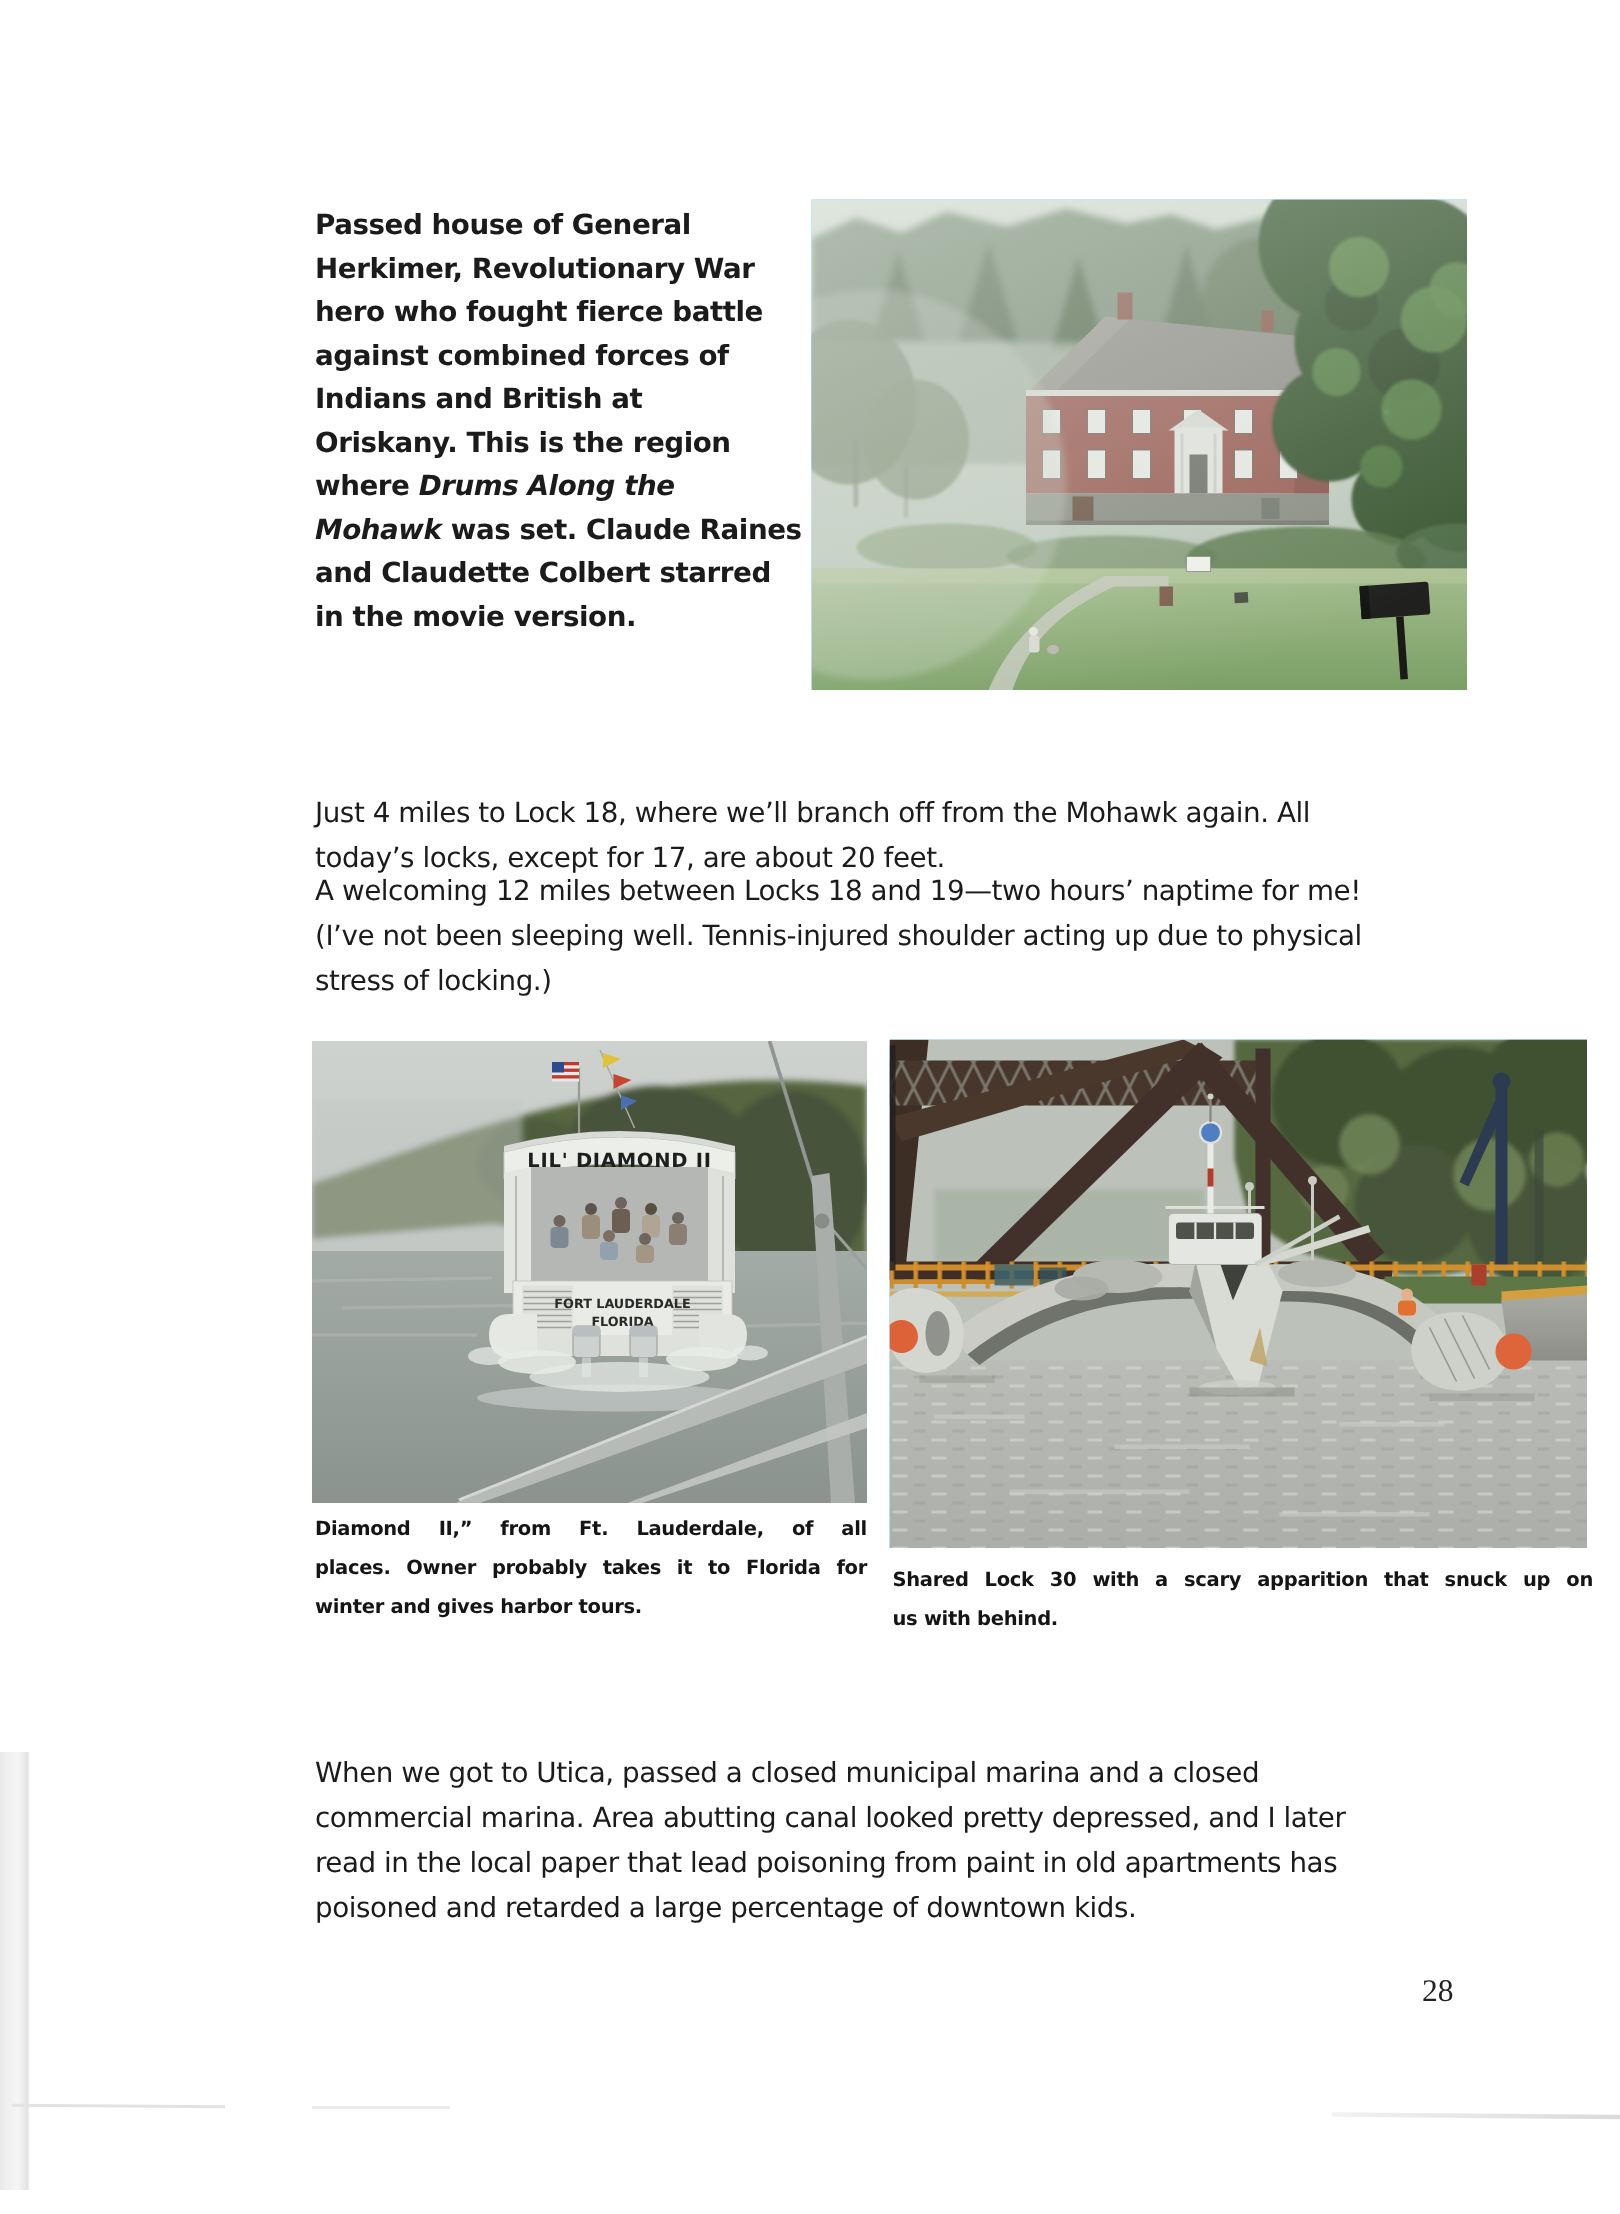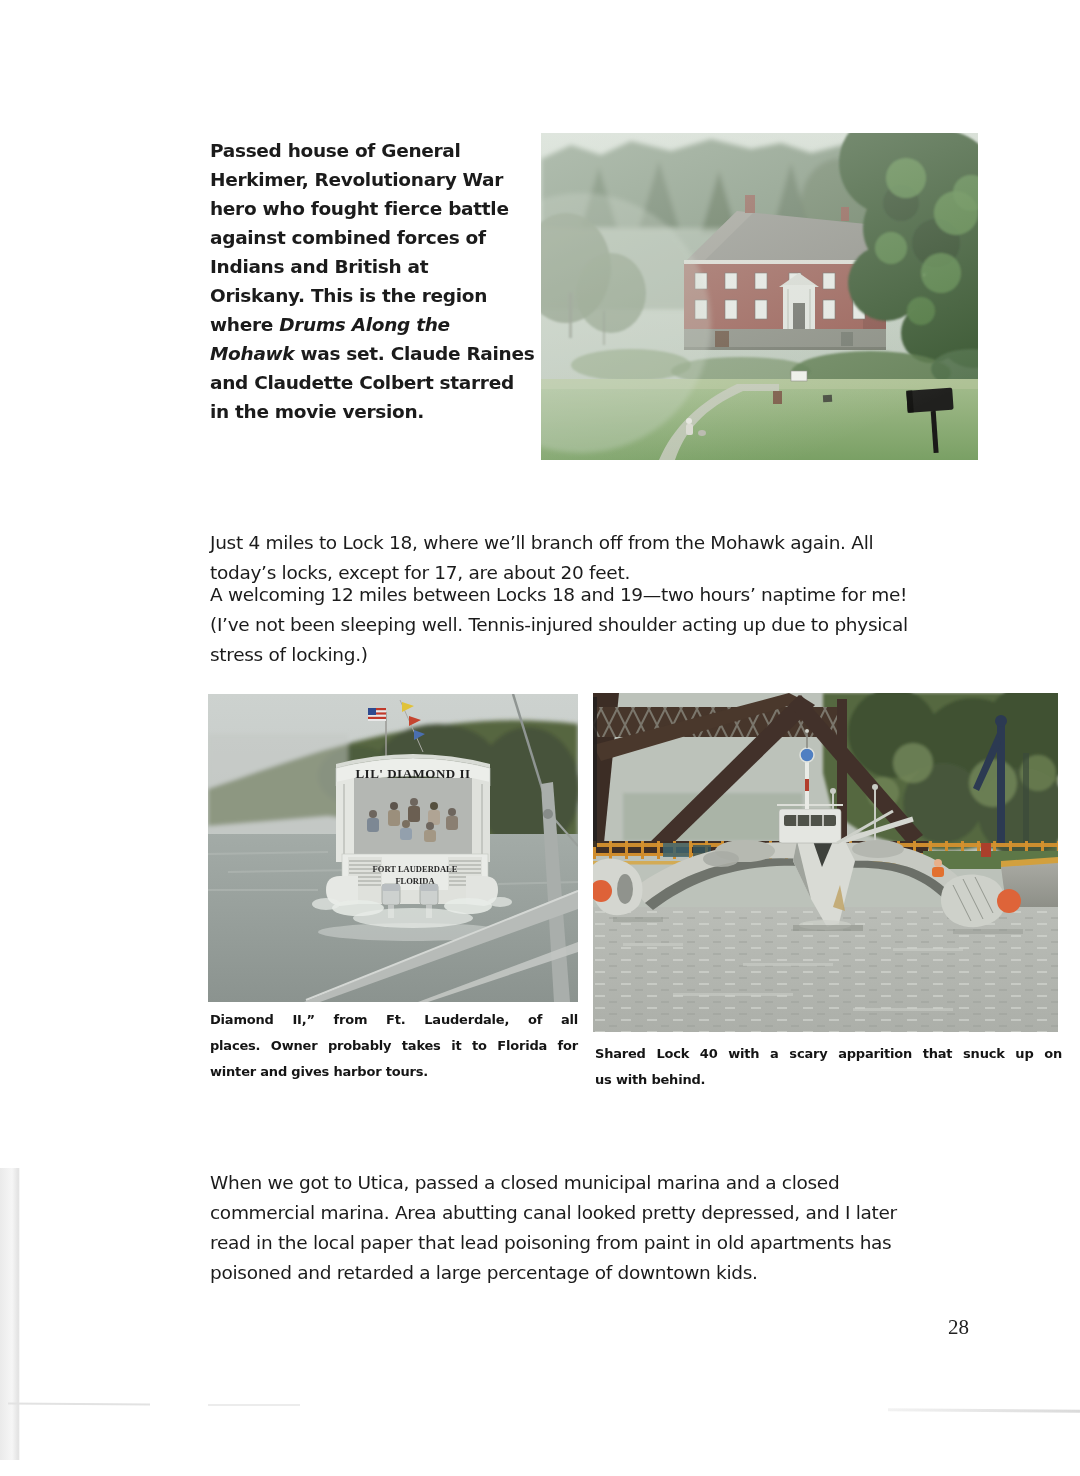--- a/index.html
+++ b/index.html
@@ -9,21 +9,21 @@
   }
   .bodytext {
     position:absolute; margin:0; white-space:pre-line;
     font-size:18.5px; line-height:29px; letter-spacing:-0.3px; color:#1b1b1b;
   }
   .bodytext em { font-style:italic; }
   .para1 { left:210px; top:136px; width:330px;font-weight:bold; }
   .para2 { left:210px; top:487px; width:820px; line-height:30px;margin-top:41px; }
   .para3 { left:210px; top:580px; width:830px; line-height:30px; }
   .para4 { left:210px; top:1168px; width:820px; line-height:30px; }
-  .photo { position:absolute; overflow:hidden; background:#7dd3fc;font-family:Liberation Serif, serif; }
+  .photo { position:absolute; overflow:hidden; background:#7dd3fc; }
   .photo svg { display:block; width:100%; height:100%; }
   .photo1 { left:541px; top:133px; width:437px; height:327px; }
   .photo2 { left:208px; top:694px; width:370px; height:308px; }
   .photo3 { left:593px; top:693px; width:465px; height:339px; }
   .caption {
     position:absolute; font-weight:bold; font-size:13px; line-height:26px;
     color:#151515; letter-spacing:-0.2px;
   }
   .caption .just { text-align:justify; text-align-last:justify; }
   .cap1 { left:210px; top:1007px; width:368px; }
@@ -454,21 +454,21 @@
       <rect x="0" y="4" width="4" height="150" fill="#22201e" opacity="0.85"></rect>
     </svg>
   </div>
 
   <div class="caption cap1">
       <div class="just">Diamond II,” from Ft. Lauderdale, of all</div>
       <div class="just">places. Owner probably takes it to Florida for</div>
       <div>winter and gives harbor tours.</div>
     </div>
   <div class="caption cap2">
-      <div class="just">Shared Lock 40 with a scary apparition that snuck up on</div>
+      <div class="just">Shared Lock 30 with a scary apparition that snuck up on</div>
       <div>us with behind.</div>
     </div>
 
   <p class="bodytext para4">When we got to Utica, passed a closed municipal marina and a closed
 commercial marina. Area abutting canal looked pretty depressed, and I later
 read in the local paper that lead poisoning from paint in old apartments has
 poisoned and retarded a large percentage of downtown kids.</p>
 
   <div class="pageno">28</div>
 

